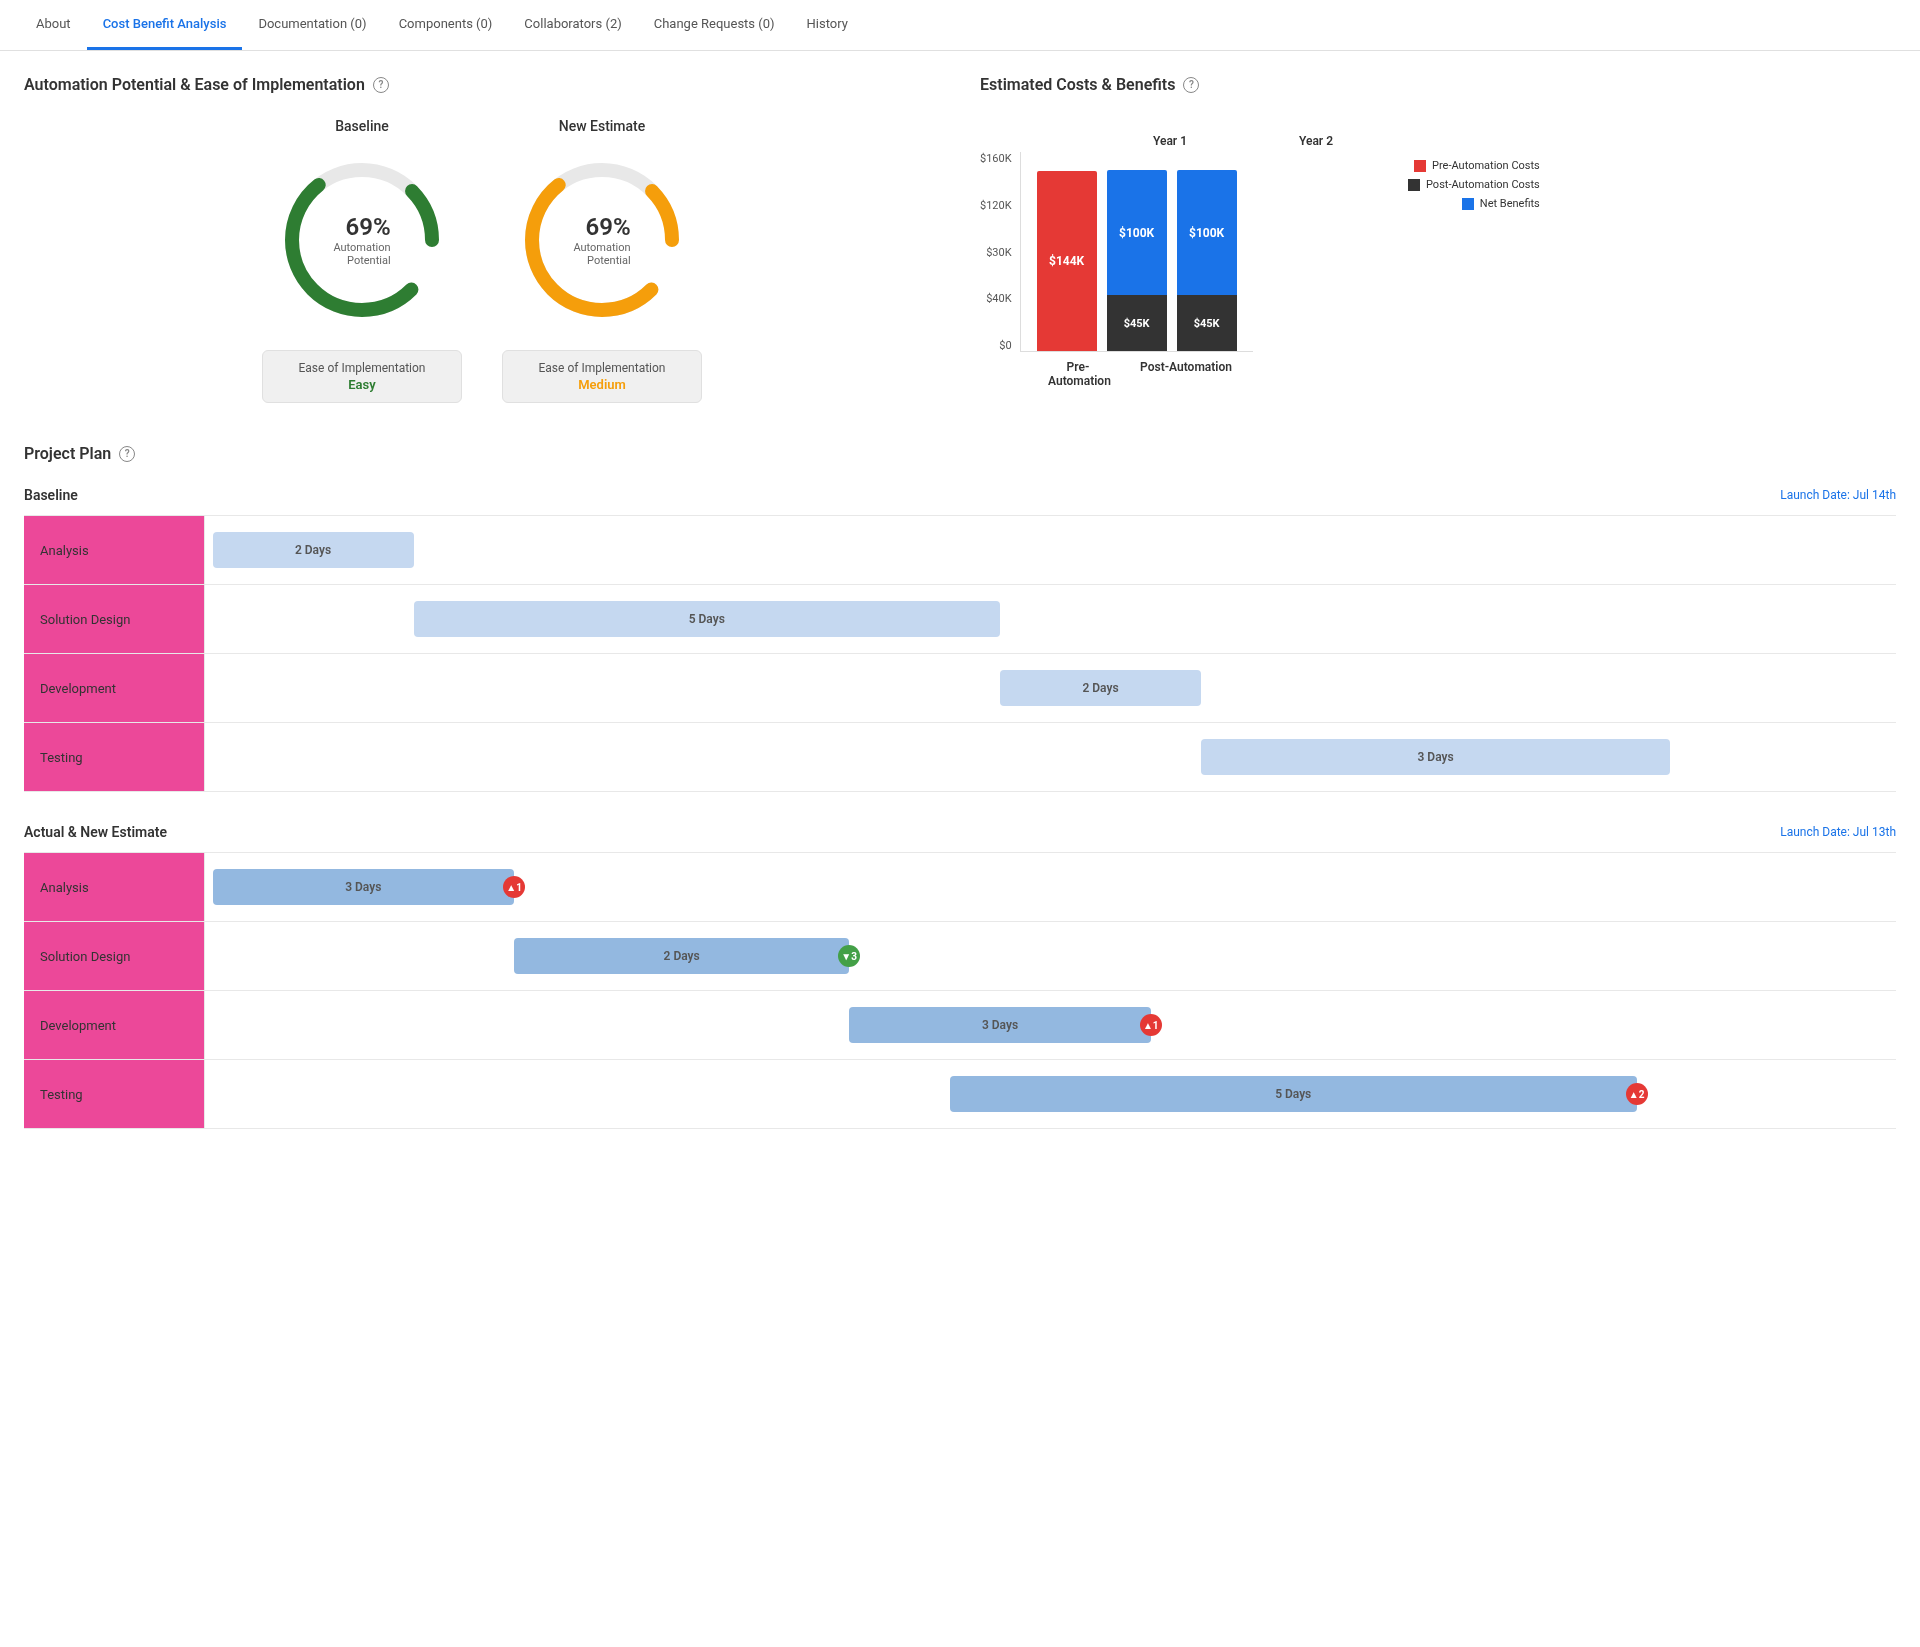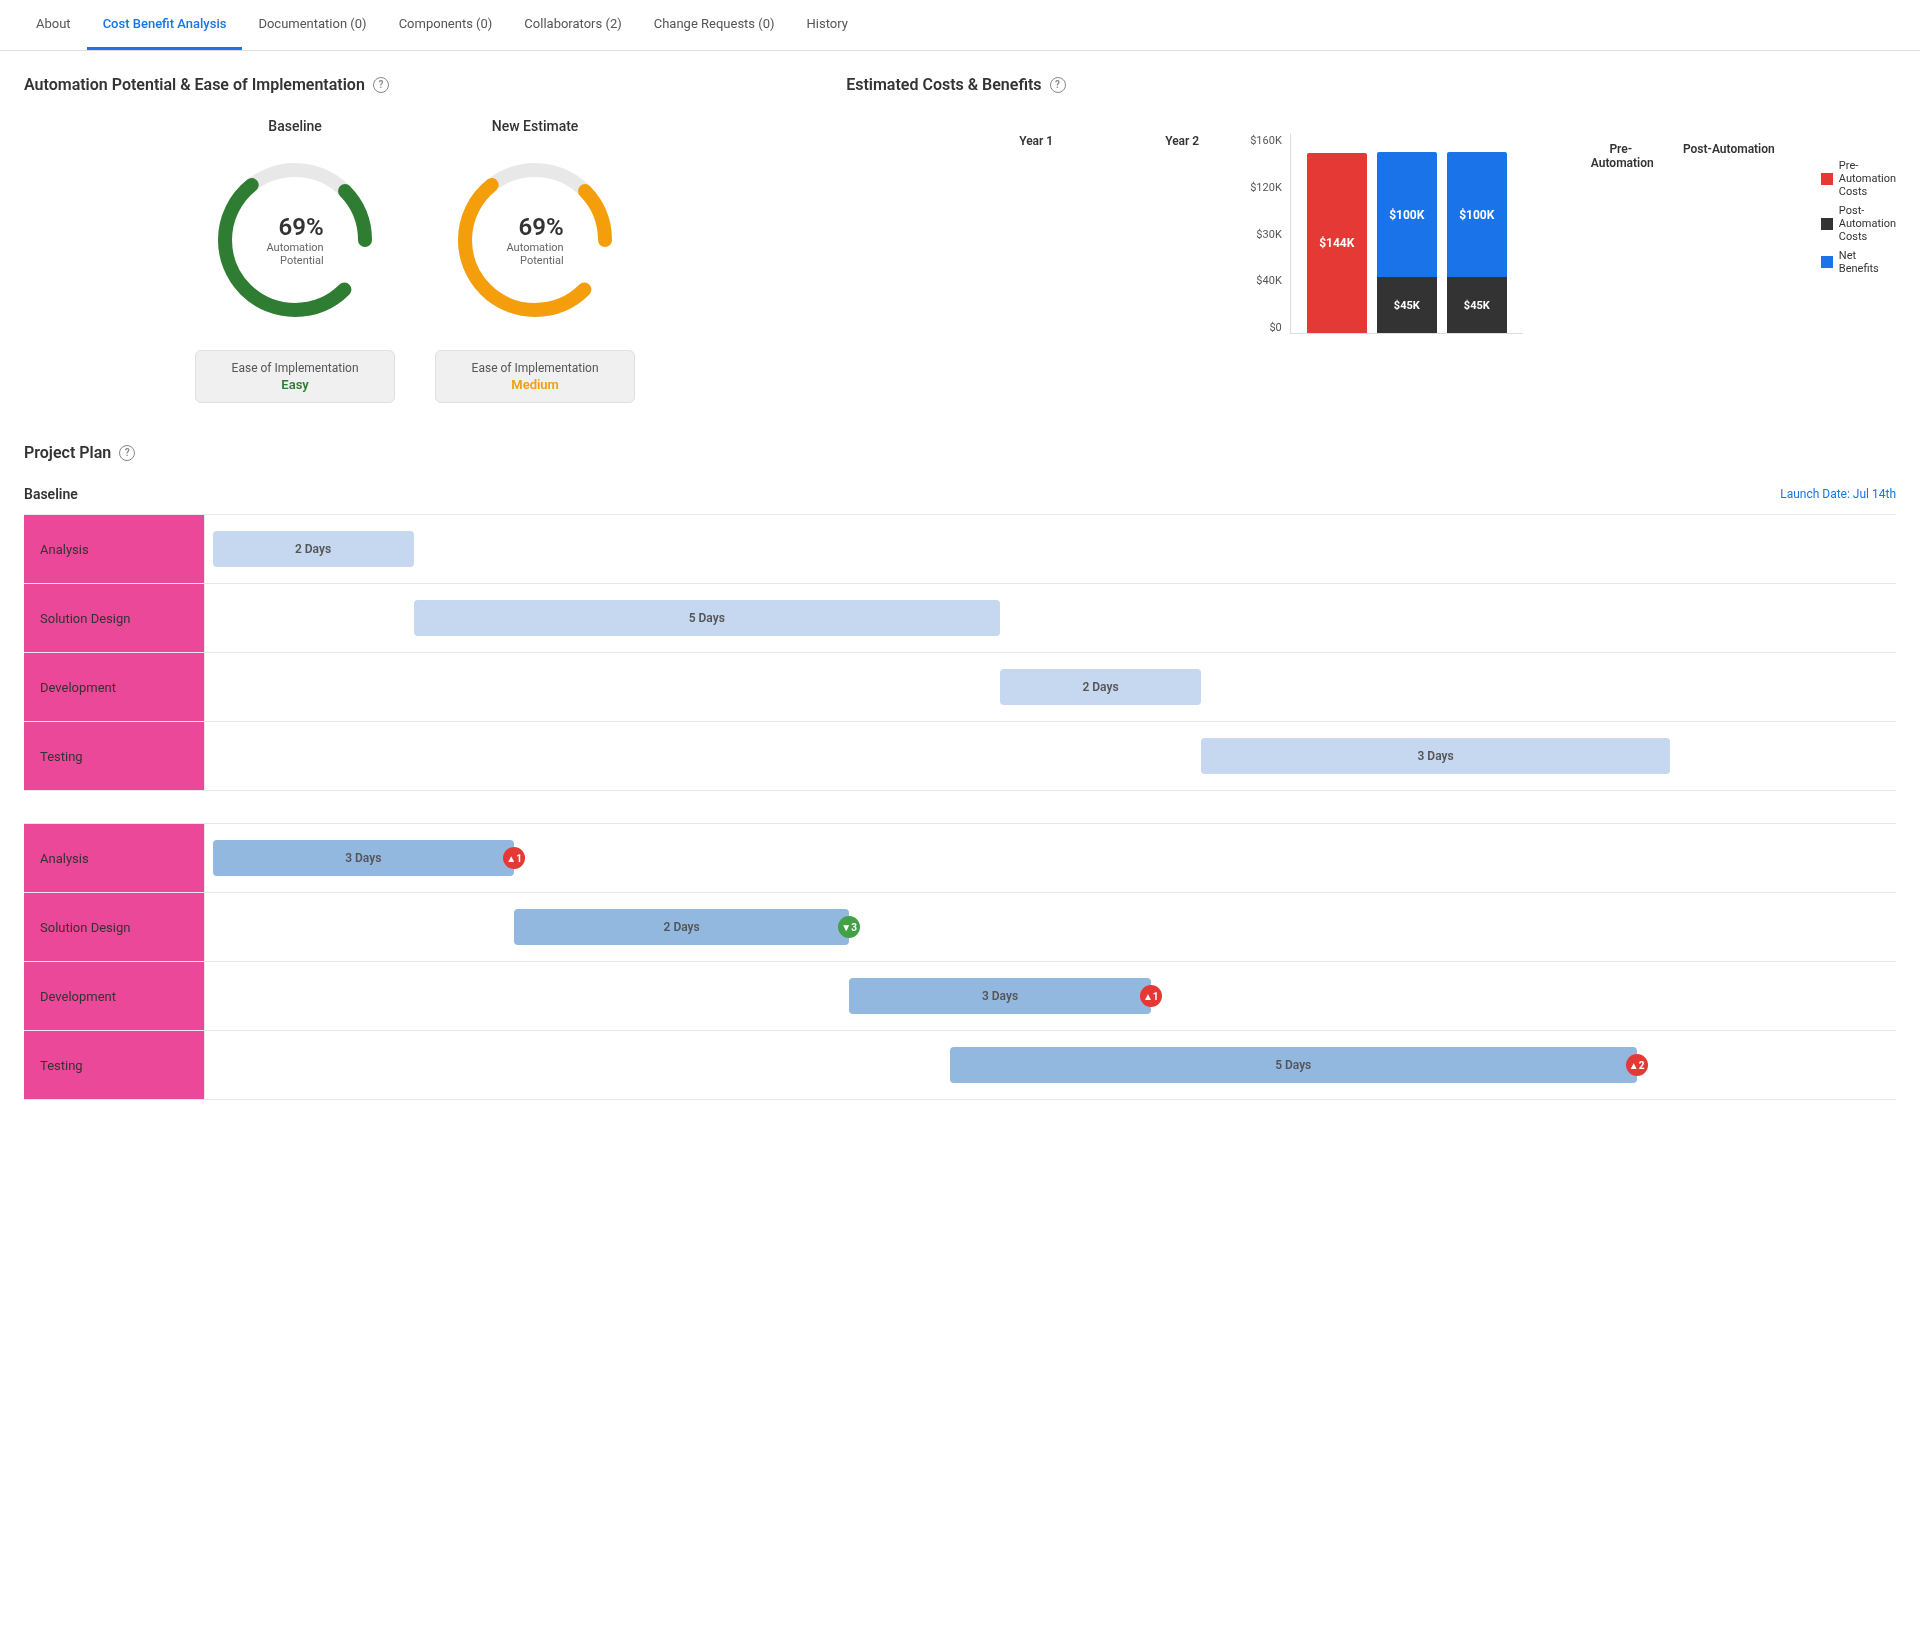--- a/index.html
+++ b/index.html
@@ -130,21 +130,21 @@
 
     <div class="ec-section">
       <div class="section-header">
         <span>Estimated Costs &amp; Benefits</span>
         <span class="help-icon">?</span>
       </div>
 
       <div class="bar-chart-container">
         <div style="display:flex; gap: 16px; align-items: flex-start;">
 
-          <div style="display:flex; flex-direction:row; align-items: flex-start;">
+          <div style="display:flex; flex-direction:column; align-items: flex-start;">
 
             <div style="display:flex; margin-left: 52px; margin-bottom: 4px; gap: 10px;">
               <div style="width:60px;"></div>
               <div style="width:136px; text-align:center; font-size:12px; font-weight:600; color:#333;">Year 1</div>
               <div style="width:136px; text-align:center; font-size:12px; font-weight:600; color:#333;">Year 2</div>
             </div>
             <div style="display:flex; align-items:flex-end;">
 
               <div style="display:flex; flex-direction:column; justify-content: space-between; height:200px; padding-bottom:0; margin-right:8px; align-items:flex-end;">
                 <div style="font-size:11px;color:#555;">$160K</div>
@@ -267,20 +267,24 @@
                 <span>3 Days</span>
               </div>
             </div>
           </td>
         </tr>
       </tbody>
         </table>
     </div>
 
     <div class="plan-subsection">
+      <div class="plan-subsection-header">
+        <div class="plan-subsection-title">Actual &amp; New Estimate</div>
+        <div class="launch-date">Launch Date: Jul 13th</div>
+      </div>
 
       <table class="gantt-table">
 
         <tbody>
             <tr class="gantt-row">
           <td class="task-name-cell">Analysis</td>
           <td class="gantt-bar-cell">
             <div style="position:relative; width:100%; height:52px; display:flex; align-items:center;">
               <div class="gantt-bar gantt-bar-actual" style="position:absolute; left:0%; width:18%; min-width:80px;">
                 <span>3 Days</span>

